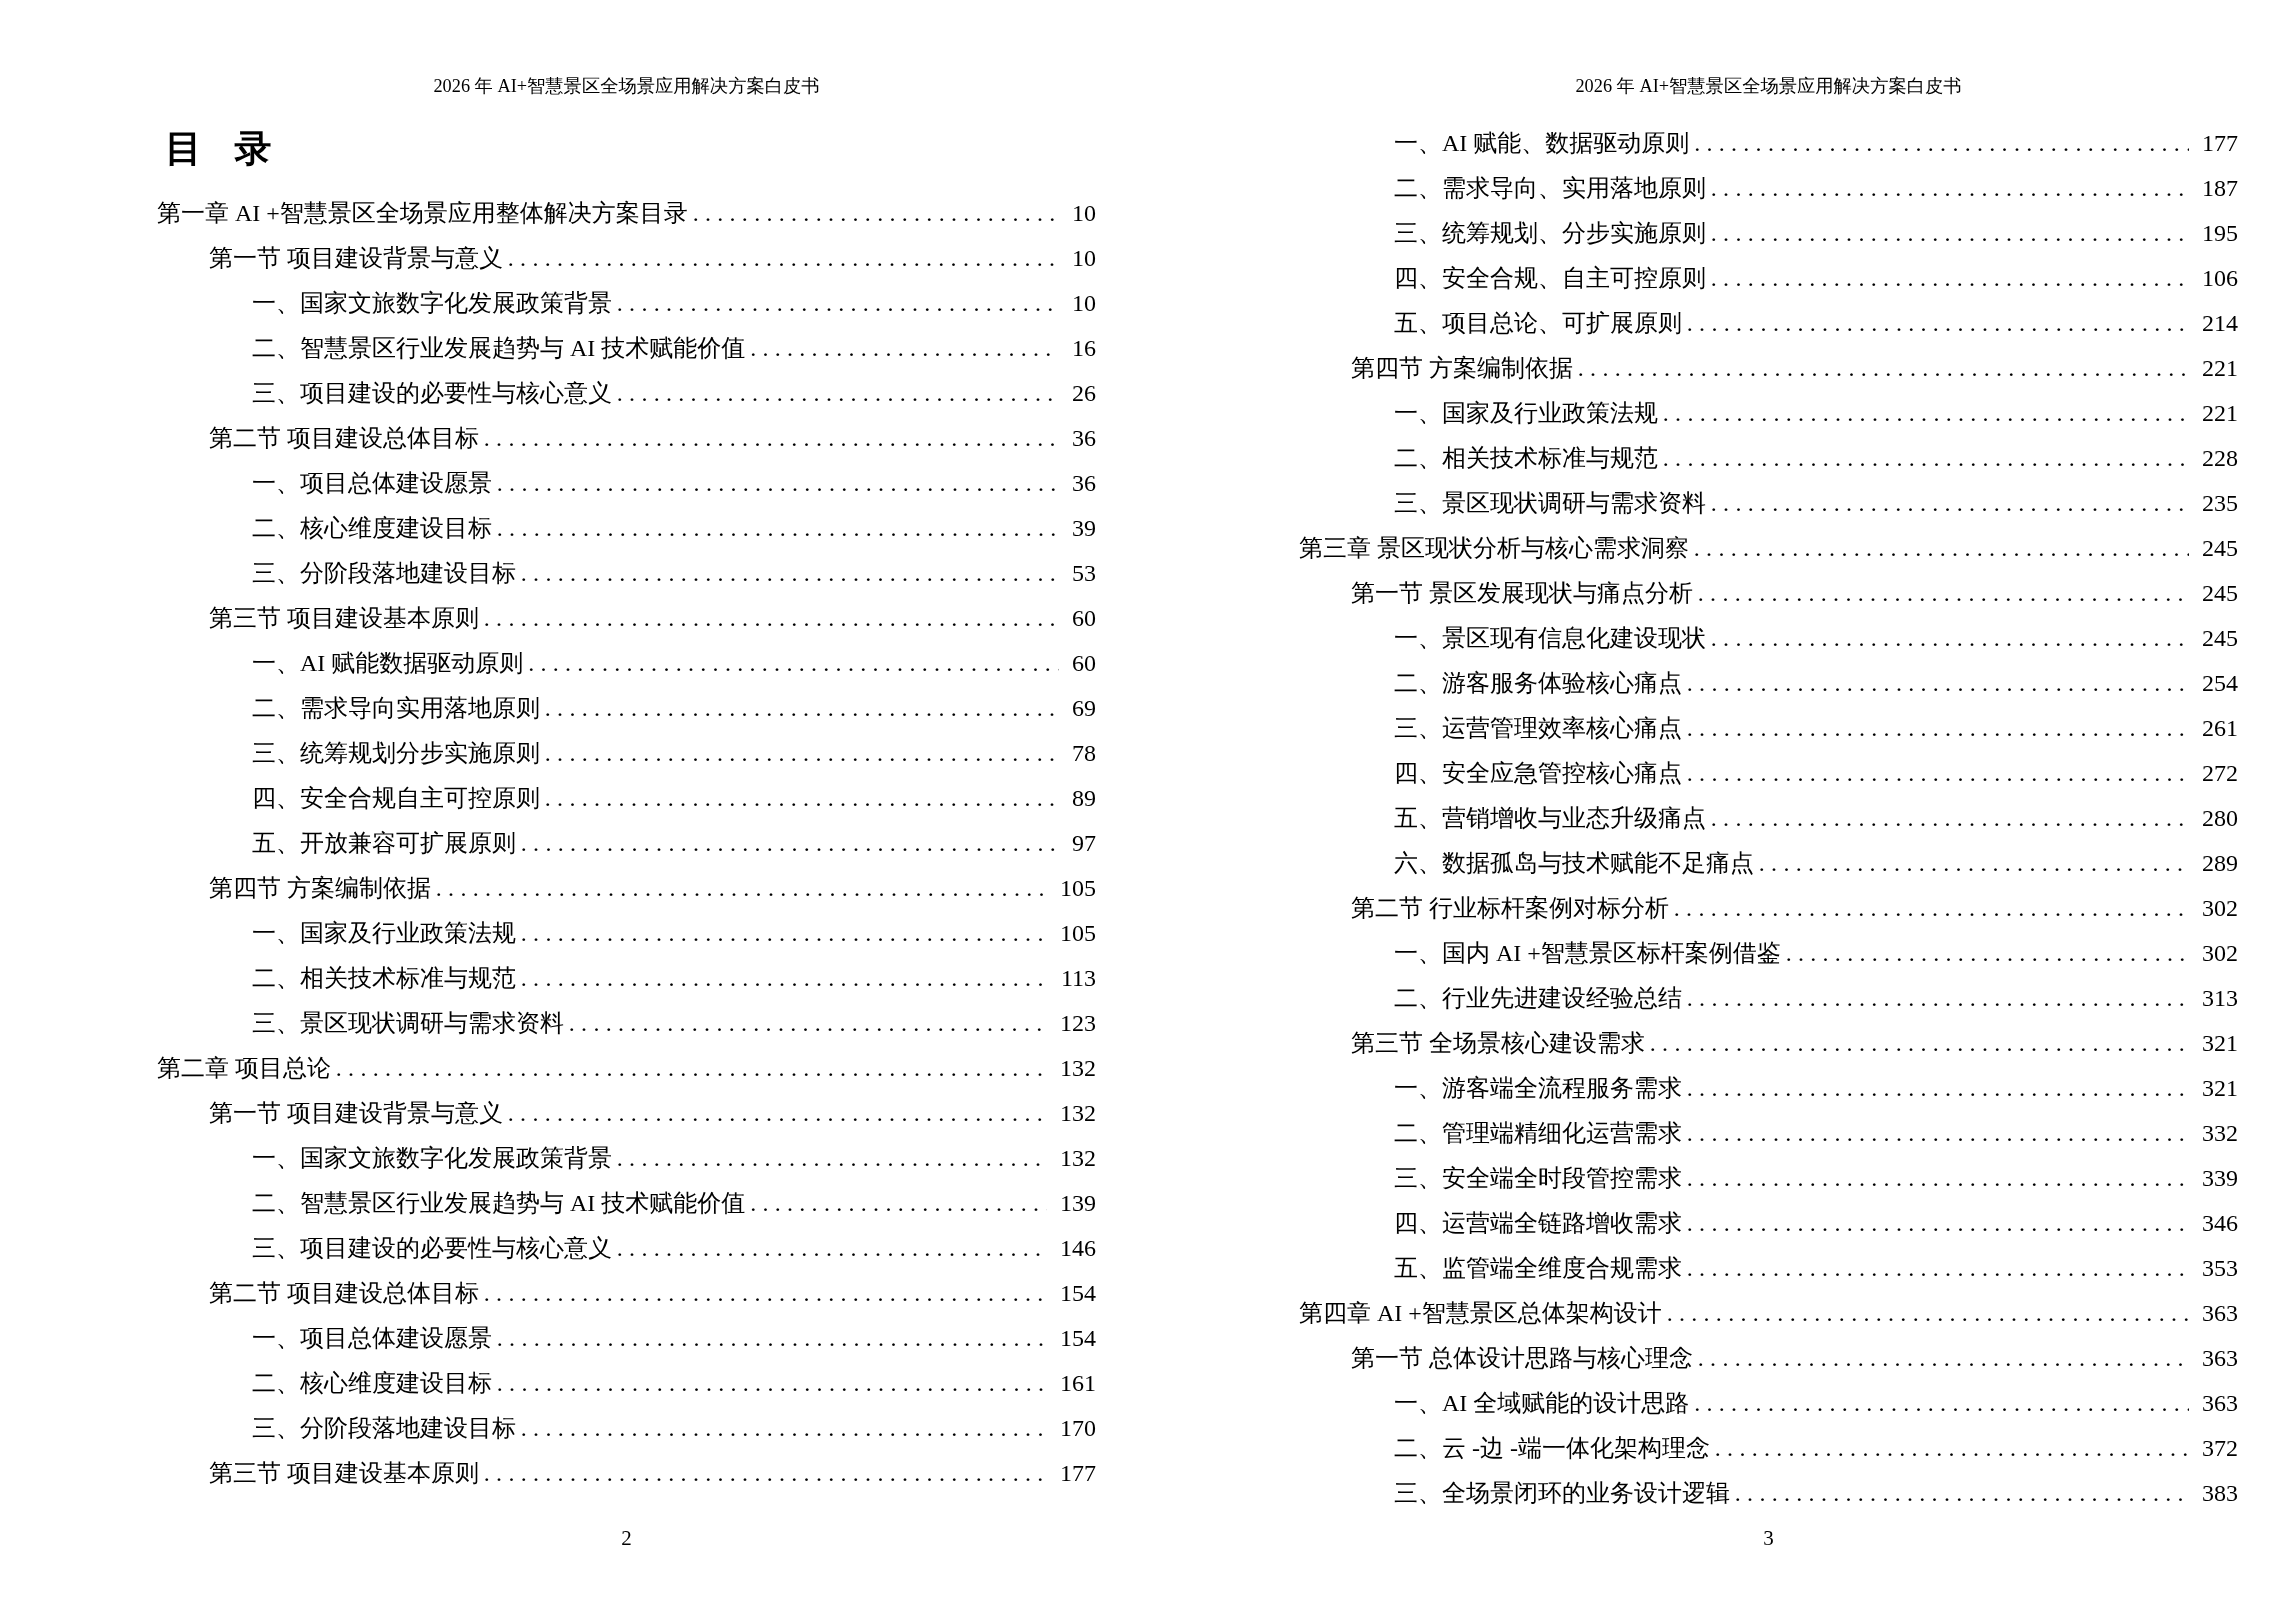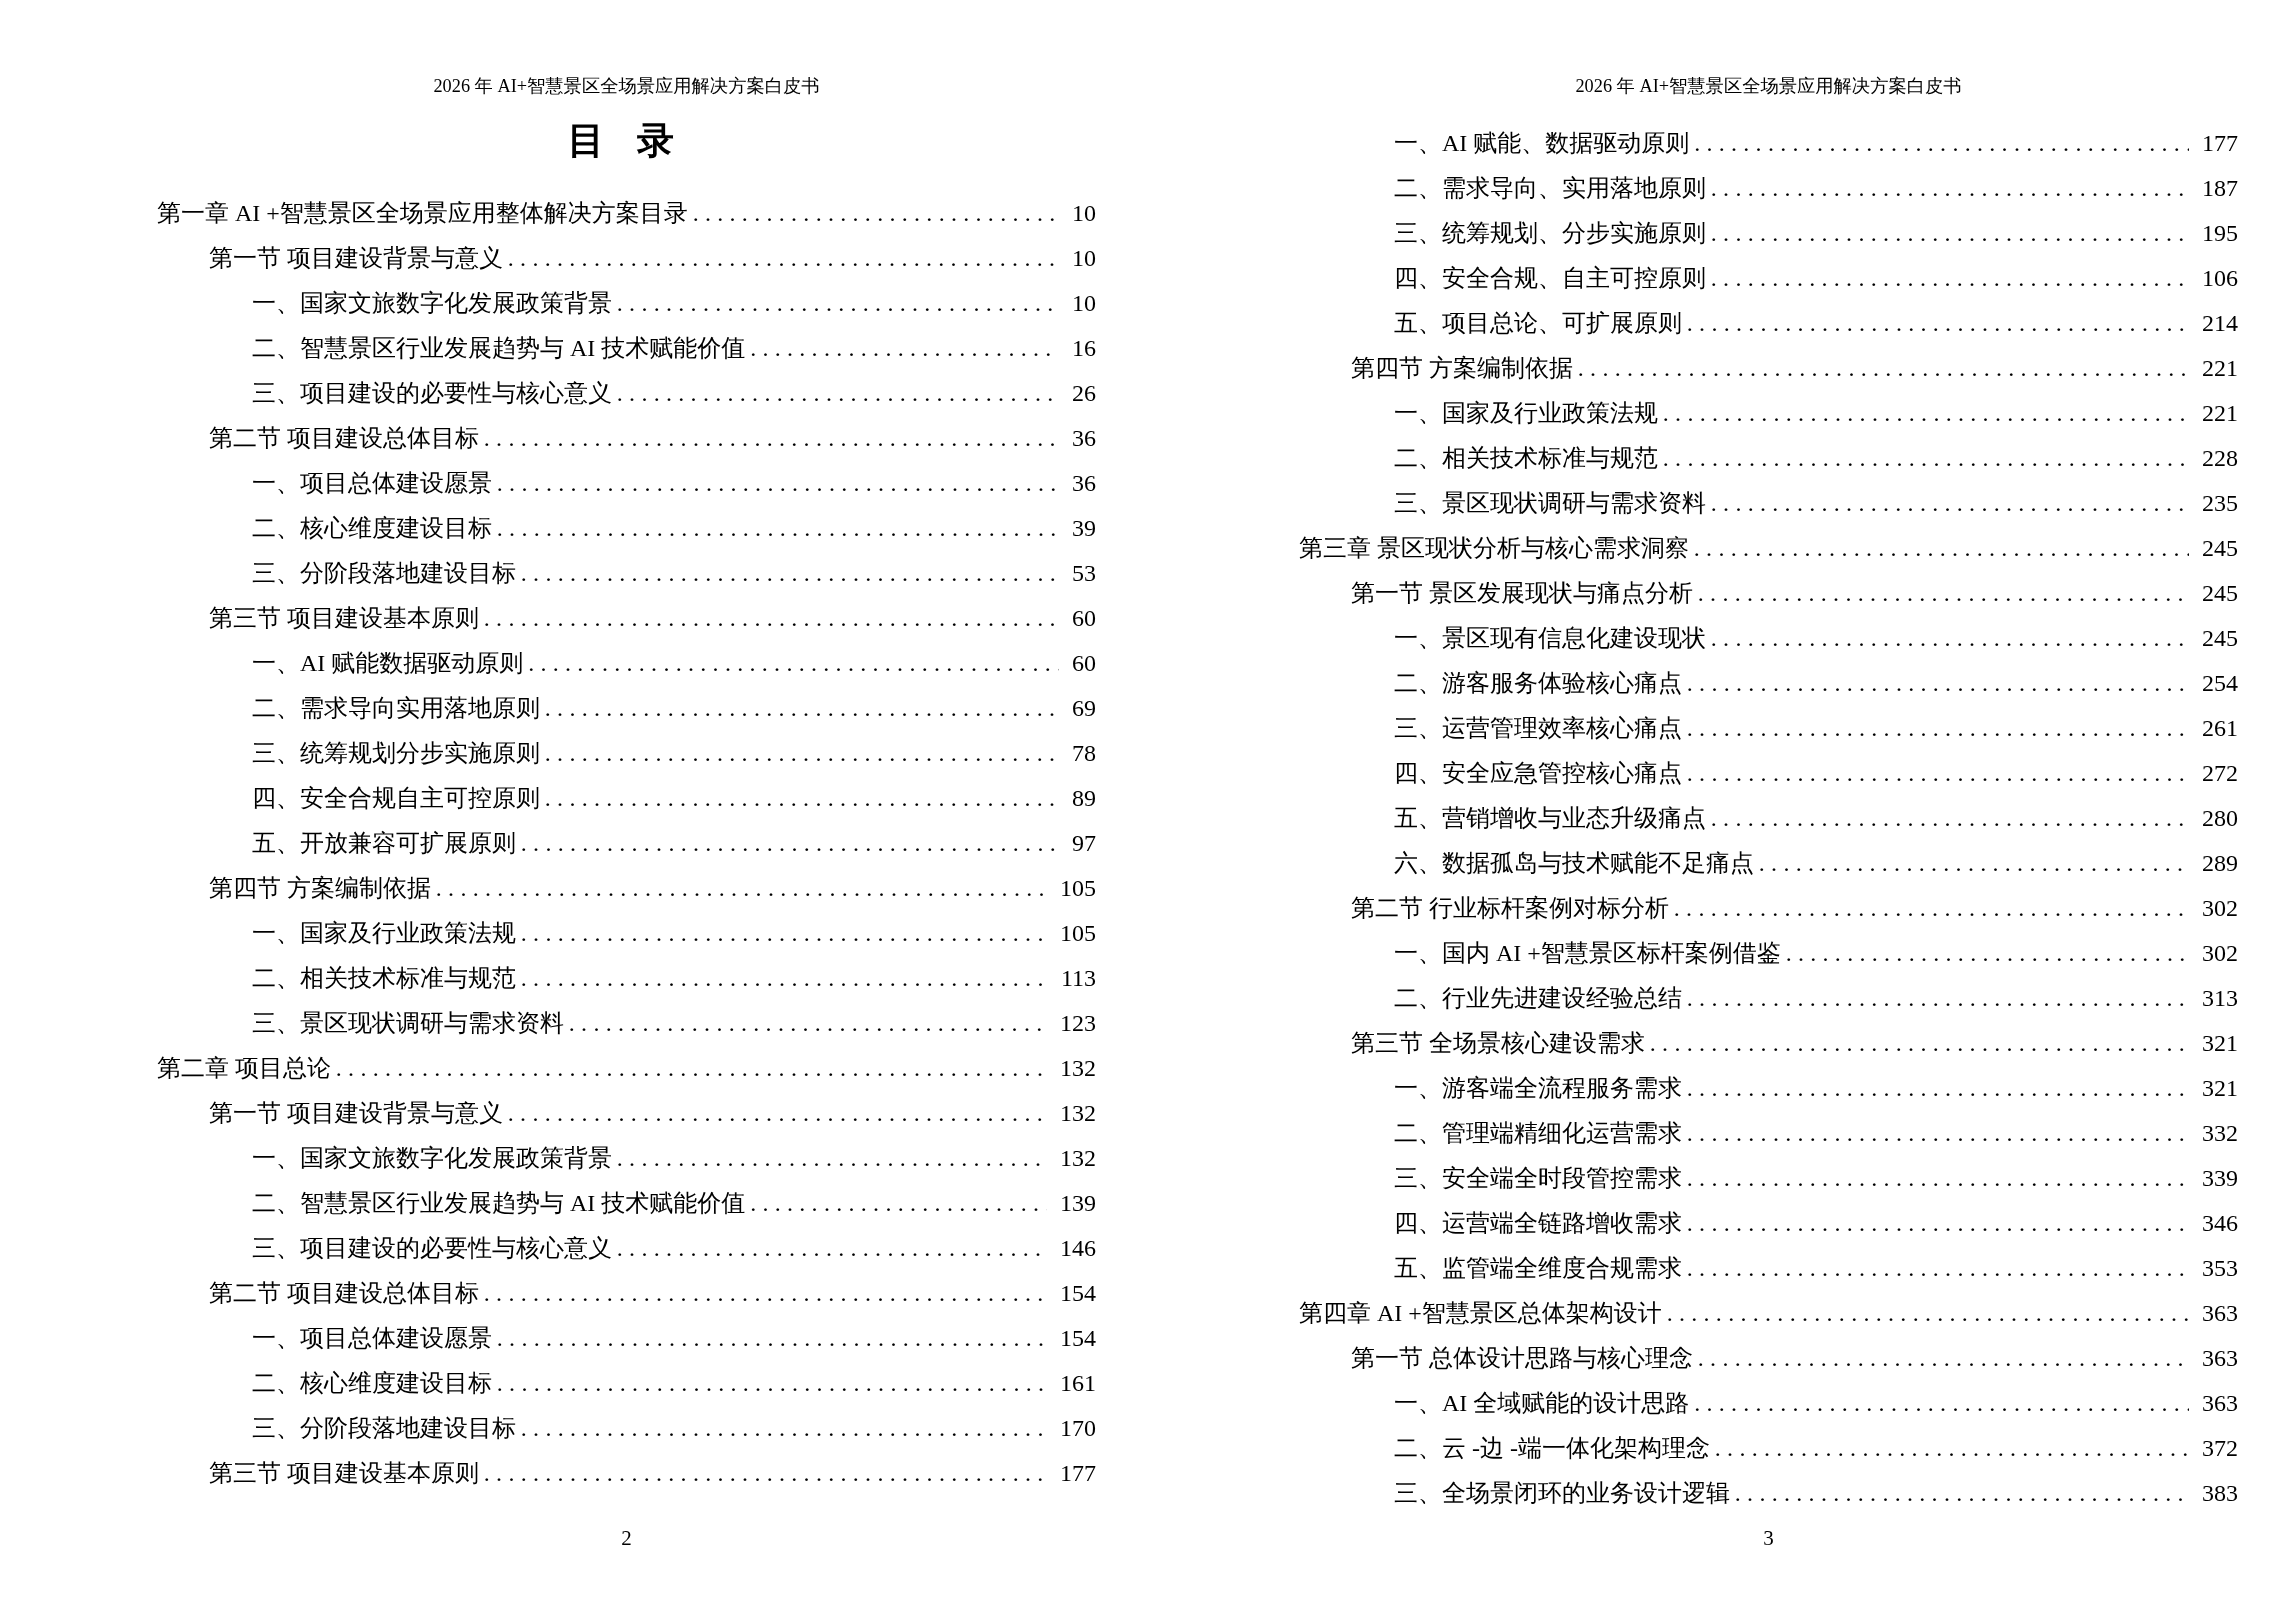--- a/index.html
+++ b/index.html
@@ -48,22 +48,21 @@
     font-size: 18.3px;
     line-height: 22px;
     white-space: nowrap;
   }
 
   .toc-title {
     position: absolute;
     top: 118px;
     left: 0;
     right: 0;
-    margin: 0;
-    text-align: center;
+    margin: 8px;
     font-size: 37px;
     line-height: 46px;
     font-weight: bold;
     letter-spacing: 11.6px;
     white-space: nowrap;
   }
 
   .toc {
     position: absolute;
     left: 0;

